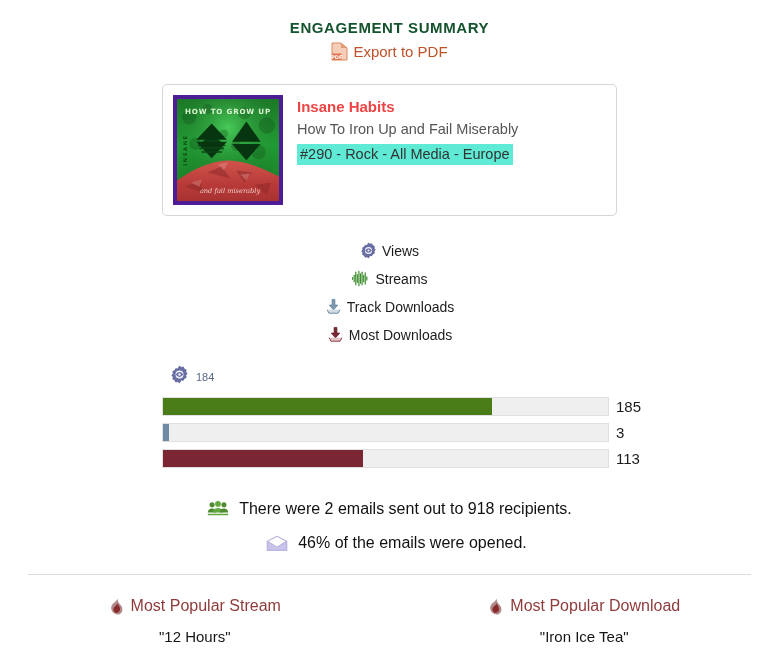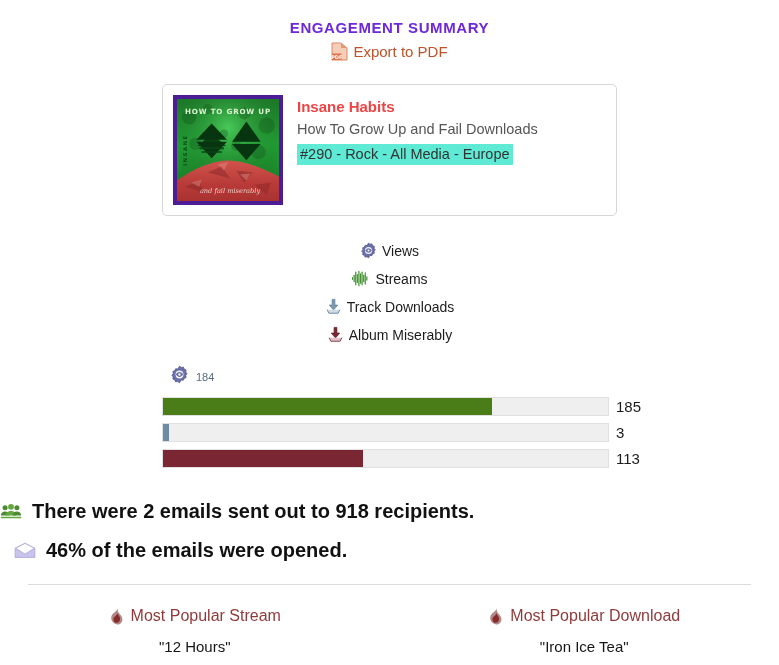--- a/index.html
+++ b/index.html
@@ -12,21 +12,21 @@
     background: #ffffff;
     font-family: "Liberation Sans", sans-serif;
     color: #222;
     overflow: hidden;
     position: relative;
   }
 
   
   .page-title {
     text-align: center;
-    color: #6d28d9;
+    color: #14532d;
     font-size: 15px;
     font-weight: bold;
     letter-spacing: 0.6px;
     margin: 0;
     padding-top: 19px;
   }
   .export-row {
     text-align: center;
     margin-top: 6px;
     line-height: 1;
@@ -150,24 +150,25 @@
   }
   .bar-value {
     font-size: 15px;
     color: #1c1c1c;
   }
 
   
   .email-block { margin-top: 32px; }
   .email-line {
     display: flex;
+    justify-content: center;
     align-items: center;
     gap: 10px;
-    font-size: 20px;
-    font-weight: bold;
+    font-size: 16px;
+    font-weight: normal;
     color: #111;
     margin-bottom: 8px;
   }
   .email-line svg { display:block; flex: 0 0 auto; }
   .email-line.indented { padding-left: 14px; margin-top: 16px; }
 
   
   .divider {
     height: 1px;
     background: #dcdcdc;
@@ -283,21 +284,21 @@
           <path d="M62 74 L72 73 L68 80 Z"></path>
           <path d="M14 82 L24 79 L22 86 Z"></path>
         </g>
 
         <text x="52" y="92" font-family="DejaVu Serif, serif" font-size="6.5" font-style="italic" fill="#f2d9d4" opacity="0.92" text-anchor="middle">and fail miserably</text>
       </svg>
     </div>
 
     <div class="release-meta">
       <div class="release-artist">Insane Habits</div>
-      <div class="release-title">How To Grow Up and Fail Downloads</div>
+      <div class="release-title">How To Iron Up and Fail Miserably</div>
       <div class="release-tagline">#290 - Rock - All Media - Europe</div>
     </div>
 
   </div>
 </div>
 
 <div class="legend-row">
 
   <div class="legend-item">
     <span>
@@ -342,21 +343,21 @@
     <span>Track Downloads</span>
   </div>
 
   <div class="legend-item">
     <span>
       <svg width="17" height="17" viewBox="0 0 24 24" xmlns="http://www.w3.org/2000/svg">
         <path d="M10 2 h4 v8 h4 l-6 7 -6 -7 h4 z" fill="#7a2733" stroke="#5c1b25" stroke-width="1" stroke-linejoin="round"></path>
         <path d="M3 16.5 L5.5 21.5 h13 L21 16.5" fill="#e2c3c7" stroke="#7a2733" stroke-width="1.2" stroke-linejoin="round"></path>
       </svg>
     </span>
-    <span>Album Miserably</span>
+    <span>Most Downloads</span>
   </div>
 
 </div>
 
 <div class="stats-block">
 
   <div class="views-line">
     <span>
       <svg width="19" height="19" viewBox="0 0 24 24" xmlns="http://www.w3.org/2000/svg">
         <path d="M12 1.4l2.1 1.7 2.7-.5 1.1 2.5 2.5 1.1-.5 2.7 1.7 2.1-1.7 2.1.5 2.7-2.5 1.1-1.1 2.5-2.7-.5L12 22.6l-2.1-1.7-2.7.5-1.1-2.5-2.5-1.1.5-2.7L2.4 13l1.7-2.1-.5-2.7 2.5-1.1 1.1-2.5 2.7.5z" fill="#6a6fa8" stroke="#4f5488" stroke-width="0.9" stroke-linejoin="round"></path>

